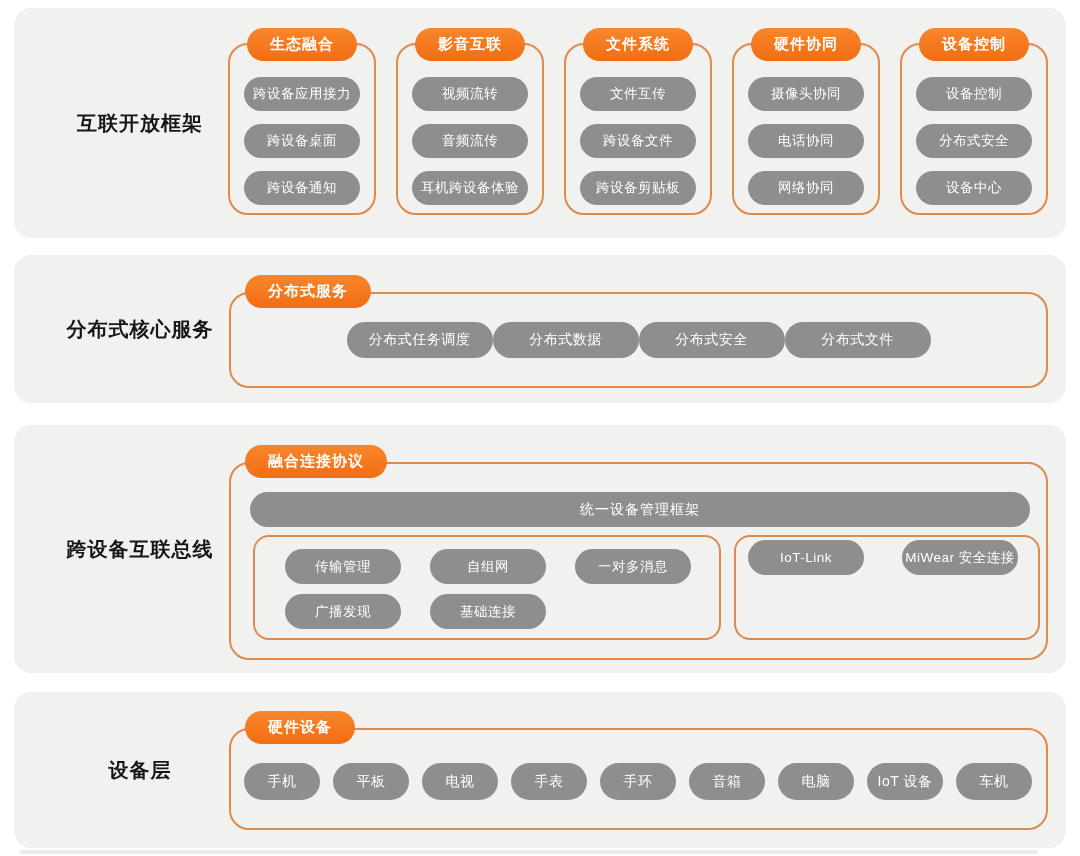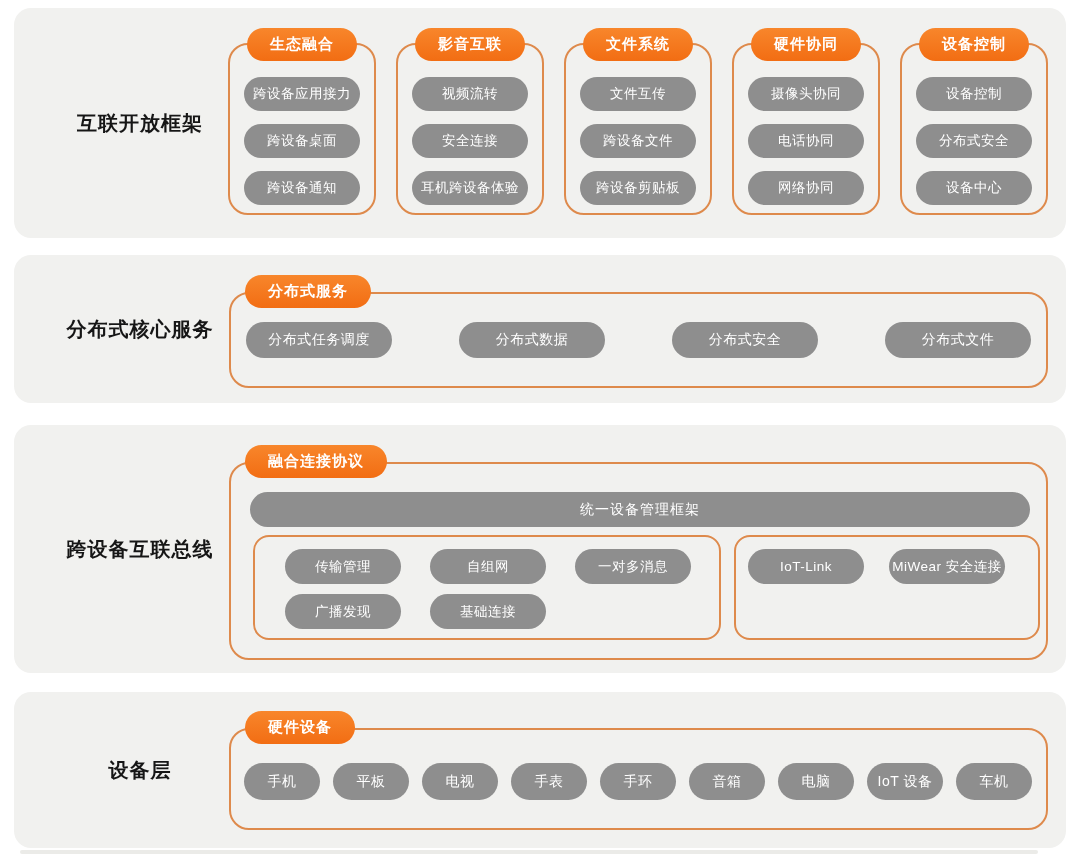--- a/index.html
+++ b/index.html
@@ -37,37 +37,37 @@
 
   
   .s1-row{position:absolute;left:214px;right:18px;top:35px;bottom:23px;display:flex;gap:20px;}
   .group{position:relative;flex:1;border:2px solid var(--border-orange);border-radius:20px;
     display:flex;flex-direction:column;align-items:center;gap:13px;padding-top:32px;}
   .group .badge{top:-17px;left:50%;transform:translateX(-50%);}
   .gpill{width:81%;height:34px;border-radius:17px;font-size:13.5px;}
 
   
   .s2-box{left:215px;right:18px;top:37px;bottom:15px;
-    display:flex;align-items:center;justify-content:space-between;padding:14px 15px;}
+    display:flex;align-items:center;justify-content:center;padding:14px 15px;}
   .s2-box .badge{top:-19px;left:14px;}
   .pill-md{width:146px;height:36px;border-radius:18px;font-size:14px;}
 
   
   .s3-outer{left:215px;right:18px;top:37px;bottom:13px;}
   .s3-outer .badge{top:-19px;left:14px;}
   .bus-bar{position:absolute;left:19px;right:16px;top:28px;height:35px;border-radius:17.5px;
     font-size:14px;letter-spacing:1px;}
   .s3-left{position:absolute;left:22px;top:71px;width:464px;height:101px;
     border:2px solid var(--border-orange);border-radius:16px;}
   .s3-right{position:absolute;left:503px;top:71px;width:302px;height:101px;
     border:2px solid var(--border-orange);border-radius:16px;}
   .prow{position:absolute;display:flex;gap:29px;}
   .prow.r1{left:30px;top:12px;}
   .prow.r2{left:30px;top:57px;}
-  .s3-right .prow{left:12px;top:12px;gap:25px;}
+  .s3-right .prow{left:12px;top:3px;gap:38px;}
   .pill-sm{min-width:116px;height:35px;border-radius:17.5px;font-size:13.5px;
     padding:0 2px;box-sizing:border-box;text-align:right;}
 
   
   .s4-box{left:215px;right:18px;top:36px;bottom:18px;}
   .s4-box .badge{top:-19px;left:14px;}
   .s4-row{position:absolute;left:13px;top:33px;display:flex;gap:13px;}
   .pill-dev{width:76px;height:37px;border-radius:18.5px;font-size:14px;}
 
   .bottom-strip{position:absolute;left:20px;right:42px;top:850px;height:4px;
@@ -85,21 +85,21 @@
       <div class="group">
         <div class="badge">生态融合</div>
         <div class="pill gpill">跨设备应用接力</div>
         <div class="pill gpill">跨设备桌面</div>
         <div class="pill gpill">跨设备通知</div>
       </div>
 
       <div class="group">
         <div class="badge">影音互联</div>
         <div class="pill gpill">视频流转</div>
-        <div class="pill gpill">安全连接</div>
+        <div class="pill gpill">音频流传</div>
         <div class="pill gpill">耳机跨设备体验</div>
       </div>
 
       <div class="group">
         <div class="badge">文件系统</div>
         <div class="pill gpill">文件互传</div>
         <div class="pill gpill">跨设备文件</div>
         <div class="pill gpill">跨设备剪贴板</div>
       </div>
 

